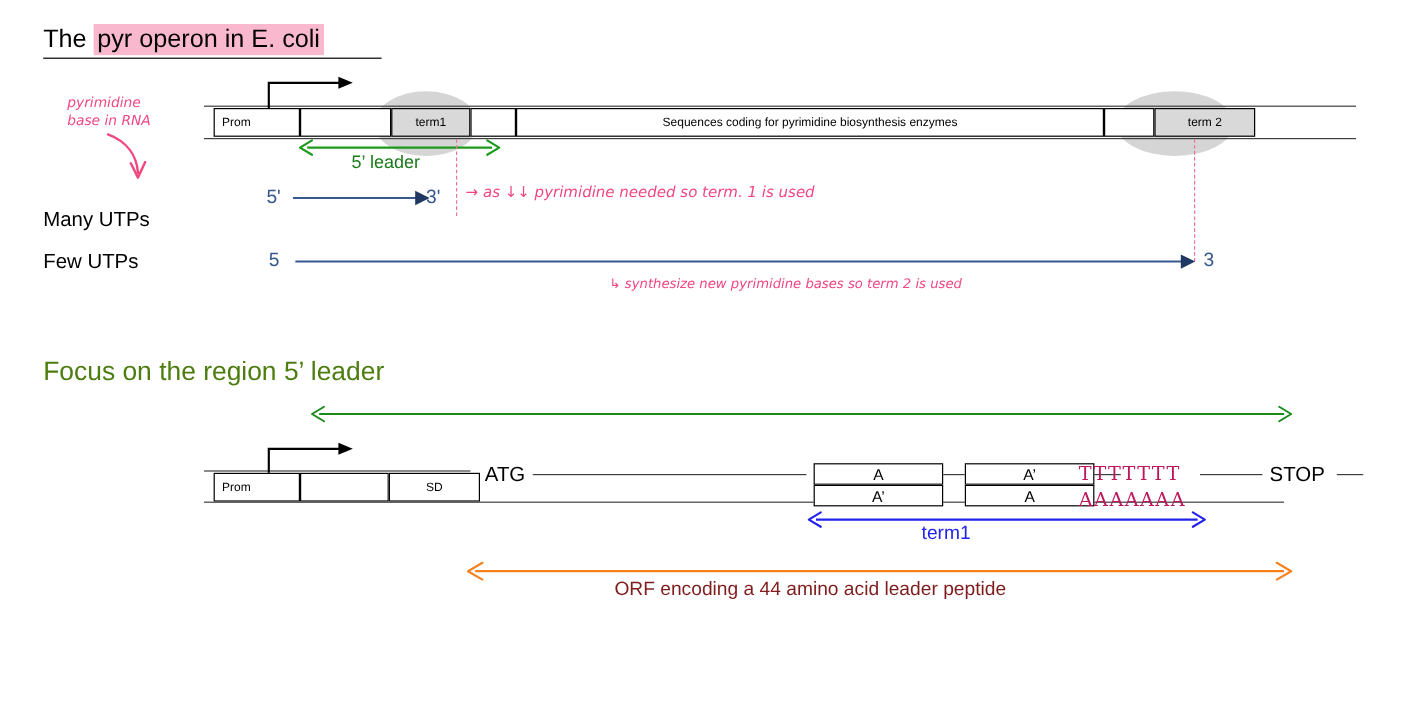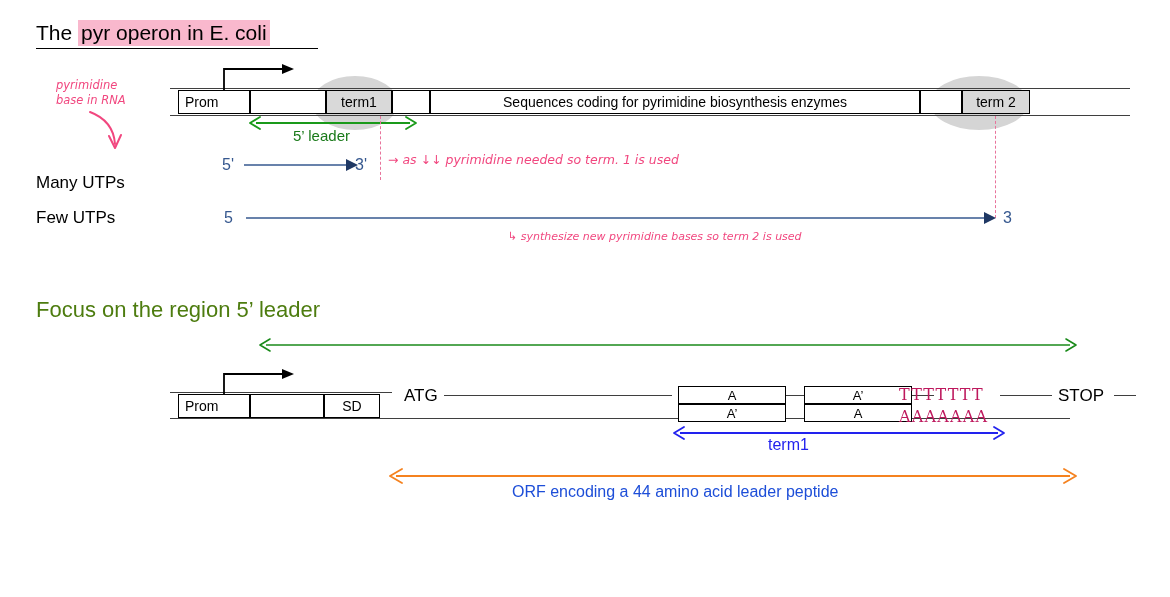--- a/index.html
+++ b/index.html
@@ -45,21 +45,21 @@
   .map-line {
     background: #3f3f3f;
     height: 1px;
   }
   .gene-box {
     box-sizing: border-box;
     border: 1.3px solid #000000;
     background: #ffffff;
     display: flex;
     align-items: center;
-    font-size: 14px;
+    font-size: 10px;
     color: #000000;
     white-space: nowrap;
   }
   .gene-box.left  { justify-content: flex-start; padding-left: 6px; }
   .gene-box.center{ justify-content: center; }
   .gene-box.shaded {
     background: #d9d9d9;
   }
   .ellipse-grey {
     background: #d5d5d5;
@@ -94,21 +94,21 @@
   .lbl-green {
     color: #1a7a1a;
     white-space: nowrap;
   }
   .lbl-blue-term {
     color: #2222ee;
     font-size: 16px;
     white-space: nowrap;
   }
   .lbl-orange {
-    color: #1d4ed8;
+    color: #7f1d1d;
     font-size: 16px;
     white-space: nowrap;
   }
 
   #label-many { left: 36px; top: 173px; }
   #label-few  { left: 36px; top: 208px; }
 
   #focus-heading {
     left: 36px;
     top: 297px;
@@ -184,21 +184,21 @@
   </div>
   <div class="abs gene-box" style="left:250px; top:90px; width:76px; height:24px;"></div>
   <div class="abs gene-box center shaded" style="left:326px; top:90px; width:66px; height:24px;">
     <span>term1</span>
   </div>
   <div class="abs gene-box" style="left:392px; top:90px; width:38px; height:24px;"></div>
   <div class="abs gene-box center" style="left:430px; top:90px; width:490px; height:24px;">
     <span>Sequences coding for pyrimidine biosynthesis enzymes</span>
   </div>
   <div class="abs gene-box" style="left:920px; top:90px; width:42px; height:24px;"></div>
-  <div class="abs gene-box center shaded" style="left:962px; top:90px; width:68px; height:24px;">
+  <div class="abs gene-box center shaded" style="left:962px; top:90px; width:84px; height:24px;">
     <span>term 2</span>
   </div>
 
   <svg class="abs" style="left:248px; top:115px;" width="170" height="16">
     <line x1="8" y1="8" x2="162" y2="8" stroke="#1a9a1a" stroke-width="1.8"></line>
     <path d="M12,2 L2,8 L12,14" stroke="#1a9a1a" stroke-width="1.8" fill="none" stroke-linecap="round" stroke-linejoin="round"></path>
     <path d="M158,2 L168,8 L158,14" stroke="#1a9a1a" stroke-width="1.8" fill="none" stroke-linecap="round" stroke-linejoin="round"></path>
   </svg>
   <div id="leader-label" class="abs lbl-green">5’ leader</div>
 
@@ -237,21 +237,21 @@
 
   <svg class="abs tss" style="left:222px; top:368px;" width="80" height="28">
     <path d="M2,27 L2,6 L62,6" stroke="#000" stroke-width="1.8" fill="none"></path>
     <path d="M60,1 L72,6 L60,11 Z" fill="#000"></path>
   </svg>
 
   <div class="abs gene-box left" style="left:178px; top:394px; width:72px; height:24px;">
     <span>Prom</span>
   </div>
   <div class="abs gene-box" style="left:250px; top:394px; width:74px; height:24px;"></div>
-  <div class="abs gene-box center" style="left:324px; top:394px; width:56px; height:24px;">
+  <div class="abs gene-box center" style="left:324px; top:394px; width:76px; height:24px;">
     <span>SD</span>
   </div>
 
   <div id="atg-label" class="abs">ATG</div>
 
   <div class="abs map-line" style="left:444px; top:395px; width:228px;"></div>
 
   <div class="abs gene-box center" style="left:678px; top:386px; width:108px; height:18px; font-size:13px;">
     <span>A</span>
   </div>

